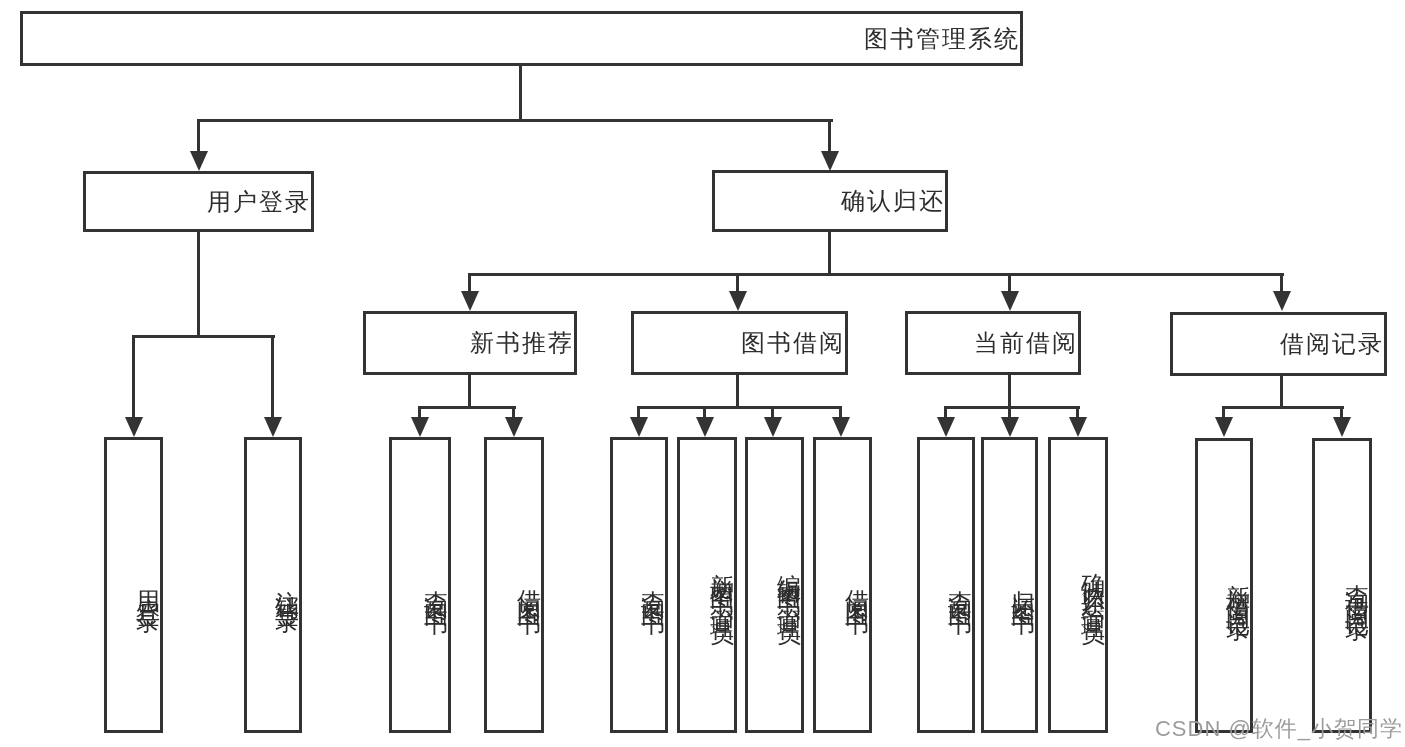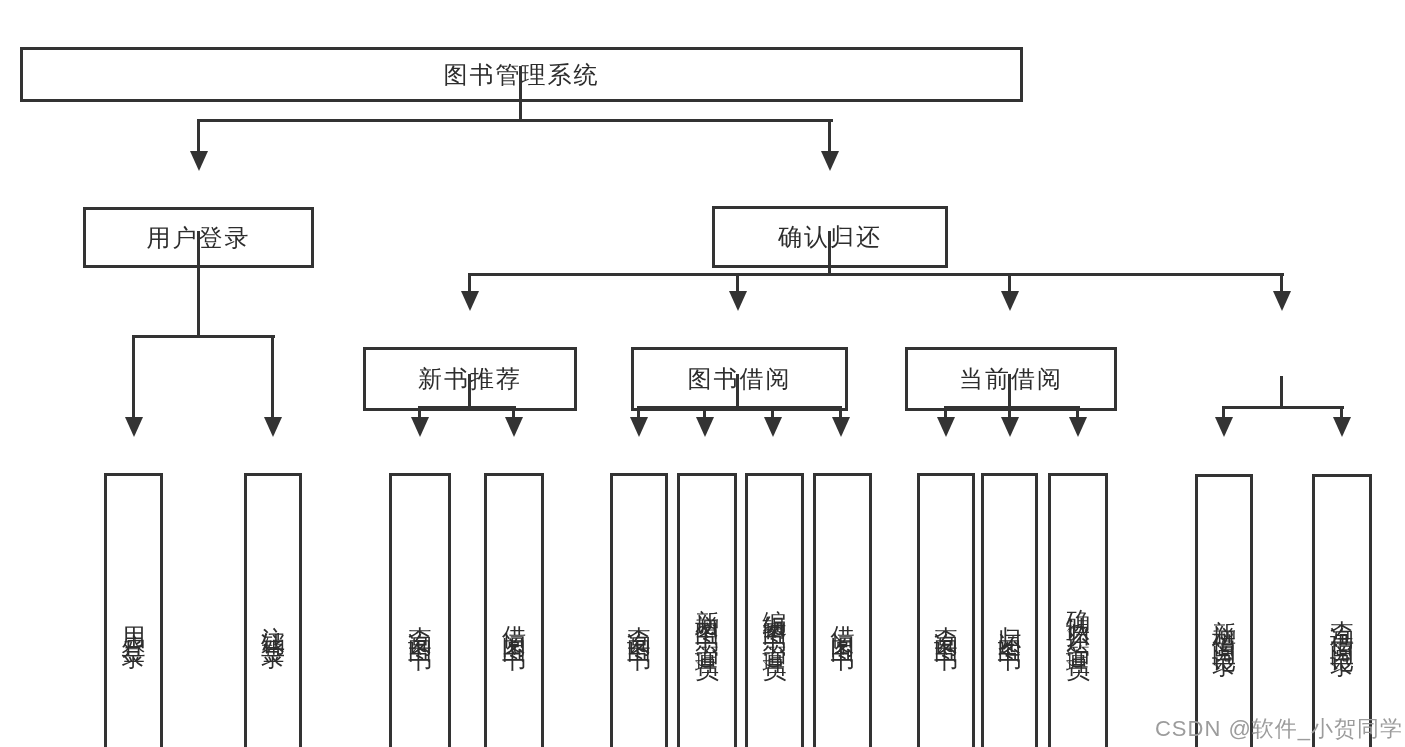--- a/index.html
+++ b/index.html
@@ -16,21 +16,21 @@
     background:var(--page_background);
     font-family:"Liberation Sans","DejaVu Sans",sans-serif;
     color:var(--text);
     overflow:hidden;
   }
   .box{
     position:absolute;
     box-sizing:border-box;
     border:3px solid var(--line);
     background:var(--box_background);
-    display:flex;align-items:center;justify-content:center;margin-top:36px;
+    display:flex;align-items:center;justify-content:flex-end;
   }
   .hlabel{
     font-size:24px;
     letter-spacing:2px;
     white-space:nowrap;
   }
   .vlabel{
     writing-mode:vertical-rl;
     text-orientation:mixed;
     font-size:24px;
@@ -95,22 +95,25 @@
   <div class="ah" style="left:1001px;top:291px;"></div>
   <div class="ln" style="left:1280px;top:273px;width:3px;height:22px;"></div>
   <div class="ah" style="left:1273px;top:291px;"></div>
 
   <div class="box" style="left:363px;top:311px;width:214px;height:64px;">
     <span class="hlabel">新书推荐</span>
   </div>
   <div class="box" style="left:631px;top:311px;width:217px;height:64px;">
     <span class="hlabel">图书借阅</span>
   </div>
-  <div class="box" style="left:905px;top:311px;width:212px;height:64px;">
+  <div class="box" style="left:905px;top:311px;width:176px;height:64px;">
     <span class="hlabel">当前借阅</span>
+  </div>
+  <div class="box" style="left:1170px;top:312px;width:217px;height:64px;">
+    <span class="hlabel">借阅记录</span>
   </div>
 
   <div class="ln" style="left:468px;top:374px;width:3px;height:32px;"></div>
   <div class="ln" style="left:418px;top:406px;width:98px;height:3px;"></div>
   <div class="ln" style="left:418px;top:406px;width:3px;height:14px;"></div>
   <div class="ah" style="left:411px;top:417px;"></div>
   <div class="ln" style="left:512px;top:406px;width:3px;height:14px;"></div>
   <div class="ah" style="left:505px;top:417px;"></div>
 
   <div class="ln" style="left:736px;top:374px;width:3px;height:32px;"></div>

